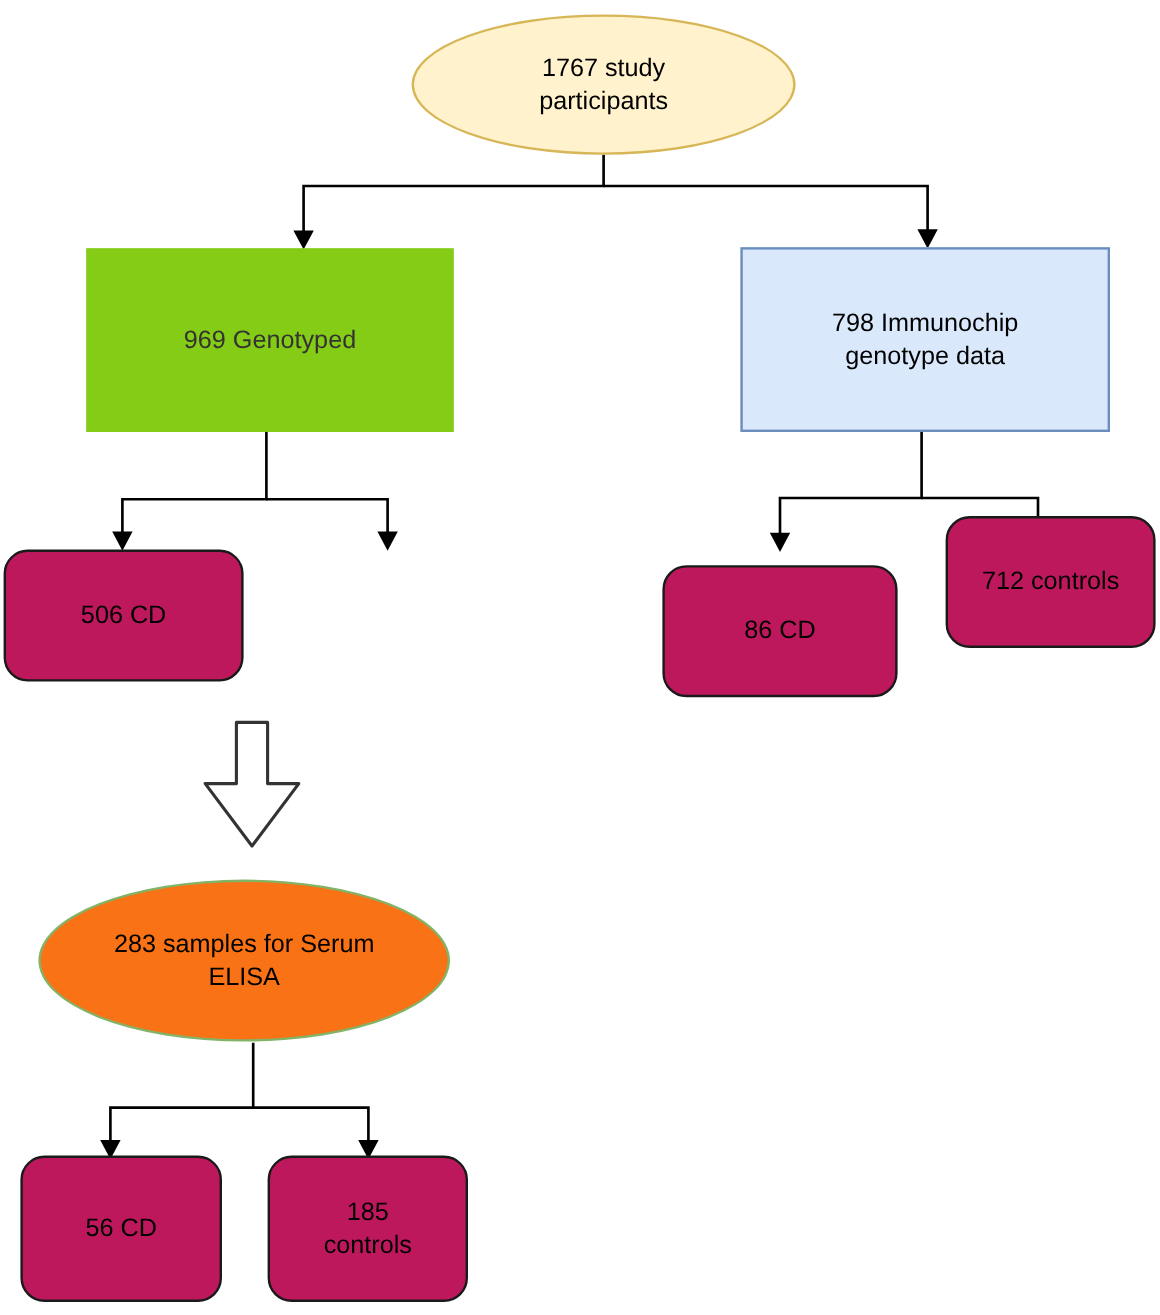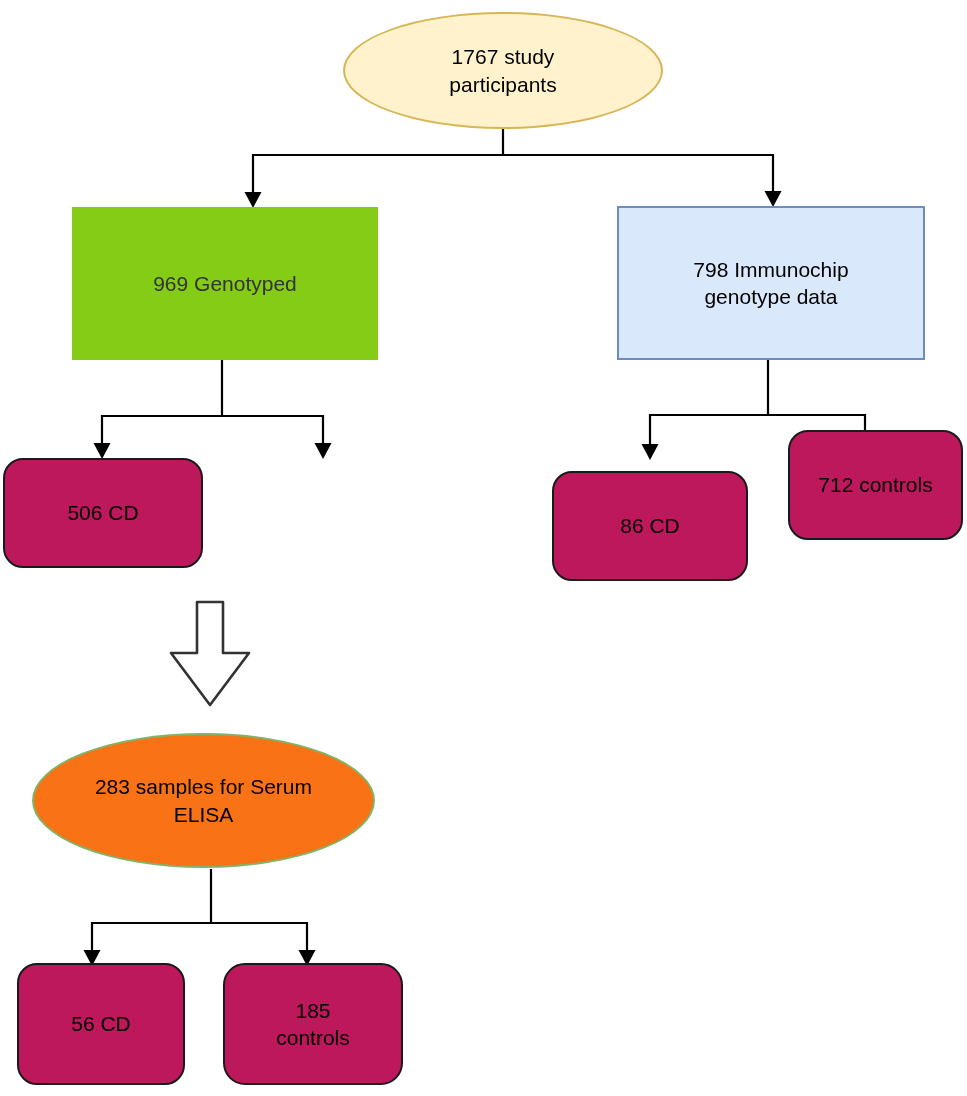--- a/index.html
+++ b/index.html
@@ -123,18 +123,18 @@
 
   <div class="node ellipse n-green" style="left:32px; top:733px; width:343px; height:135px;">
     <span>283 samples for Serum
 ELISA</span>
   </div>
 
   <div class="node n-rounded" style="left:17px; top:963px; width:168px; height:122px;">
     <span>56 CD</span>
   </div>
 
-  <div class="node n-rounded" style="left:223px; top:963px; width:180px; height:122px;border-radius:22px;">
+  <div class="node n-rounded" style="left:223px; top:963px; width:167px; height:122px;">
     <span>185
 controls</span>
   </div>
 
 </div>
 
 </body></html>

